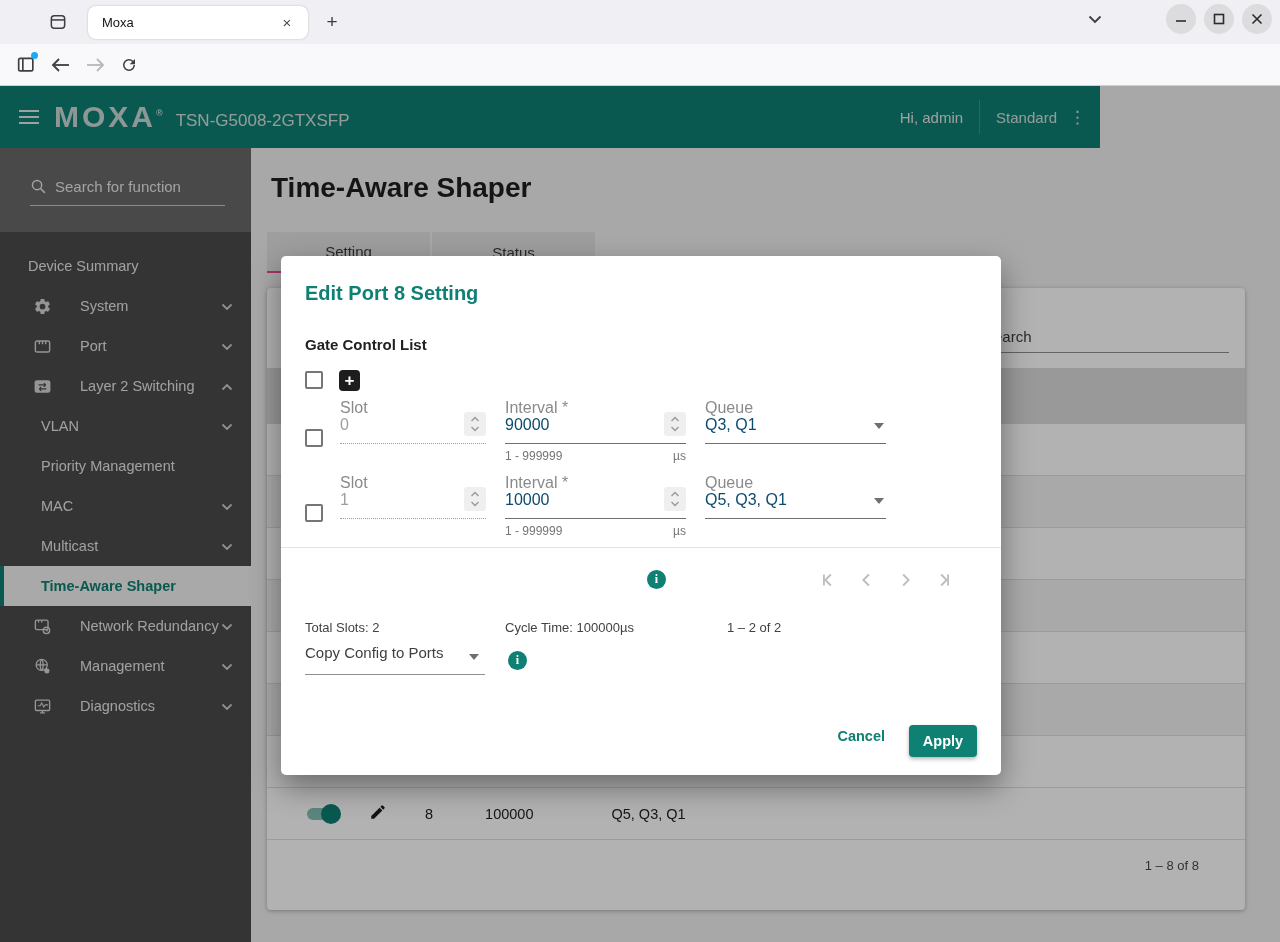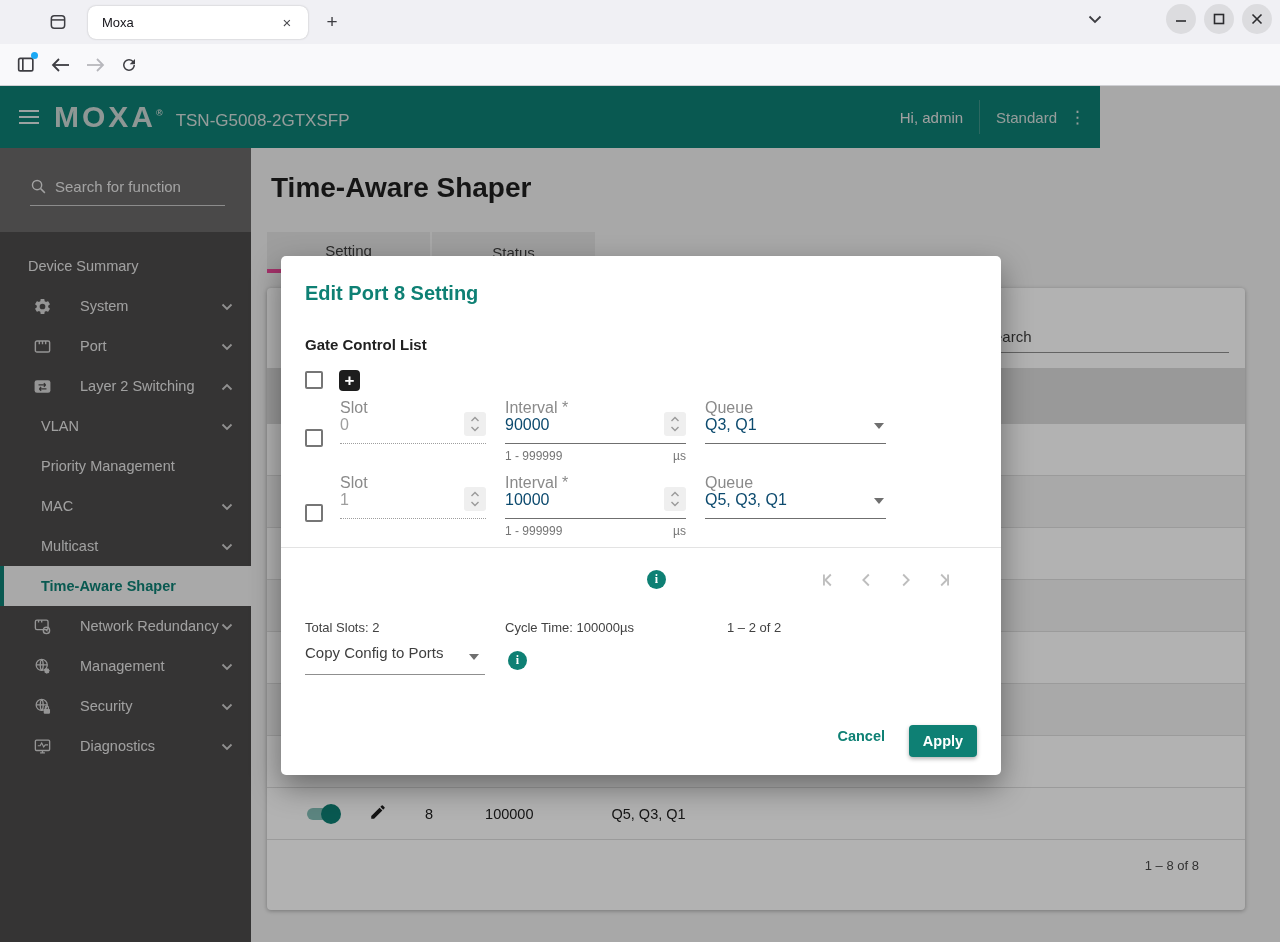--- a/index.html
+++ b/index.html
@@ -53,21 +53,21 @@
   .nav-item.sub { padding-left:41px; }
   .nav-item .chev { position:absolute; right:18px; color:#cfcfcf; }
   .nav-item.selected { background:#f2f2f2; color:#0e8074; font-weight:bold; }
   .nav-item.selected::before { content:""; position:absolute; left:0; top:0; width:4px; height:40px; background:#0e8074; }
 
   
   .content { position:absolute; left:251px; top:62px; right:0; bottom:0; background:#f1f1f1; }
   .page-title { position:absolute; left:20px; top:24px; font-size:28px; font-weight:bold; color:#1f1f1f; }
   .tabs { position:absolute; left:16px; top:84px; display:flex; gap:2px; }
   .tabbtn { width:163px; height:41px; background:#e2e2e2; display:flex; align-items:center; justify-content:center; font-size:15px; color:#3c3c3c; }
-  .tabbtn.active { border-bottom:4px solid #ec4899; }
+  .tabbtn.active { border-bottom:2px solid #ec4899; }
   .card { position:absolute; left:16px; top:140px; width:978px; height:622px; background:#fff; border-radius:4px; box-shadow:0 1px 4px rgba(0,0,0,.3); }
   .card-search-label { position:absolute; left:717px; top:40px; font-size:15px; color:#3c3c3c; }
   .card-search-line { position:absolute; left:700px; top:64px; width:262px; height:1px; background:#8f8f8f; }
   .thead { position:absolute; left:0; top:80px; width:978px; height:56px; background:#dcdcdc; }
   .trow { position:absolute; left:0; width:978px; height:52px; border-bottom:1px solid #dedede; }
   .trow.alt { background:#f3f3f3; }
   .row8 { display:flex; align-items:center; background:#fff; }
   .toggle { position:relative; width:36px; height:20px; margin-left:38px; }
   .toggle .track { position:absolute; left:2px; top:4px; width:32px; height:12px; border-radius:7px; background:#84bfb8; }
   .toggle .knob { position:absolute; right:0; top:0; width:20px; height:20px; border-radius:50%; background:#0e8074; }
@@ -325,34 +325,20 @@
                 <path d="M17.5 13.8v7.4M13.8 17.5h7.4M15 15l5 5M20 15l-5 5" stroke-width="1.3"></path>
               </svg>
             </span>
           <span>Management</span>
           <span class="chev"><svg width="12" height="8" viewBox="0 0 12 8" fill="none" stroke="currentColor" stroke-width="1.8">
                 <polyline points="1.5,1.5 6,6 10.5,1.5"></polyline>
               </svg></span>
         </div>
         <div class="nav-item hasicon">
           <span class="ic">
-              <svg width="19" height="19" viewBox="0 0 24 24" fill="none" stroke="currentColor" stroke-width="1.6">
-                <circle cx="11" cy="10" r="7"></circle>
-                <path d="M4 10h14M11 3c-2.5 2-2.5 12 0 14M11 3c2.5 2 2.5 12 0 14"></path>
-                <rect x="13.5" y="15" width="8" height="6" rx="1" fill="currentColor" stroke="none"></rect>
-                <path d="M15.5 15v-1.5a2 2 0 0 1 4 0V15"></path>
-              </svg>
-            </span>
-          <span>Security</span>
-          <span class="chev"><svg width="12" height="8" viewBox="0 0 12 8" fill="none" stroke="currentColor" stroke-width="1.8">
-                <polyline points="1.5,1.5 6,6 10.5,1.5"></polyline>
-              </svg></span>
-        </div>
-        <div class="nav-item hasicon">
-          <span class="ic">
               <svg width="19" height="19" viewBox="0 0 24 24" fill="none" stroke="currentColor" stroke-width="1.7">
                 <rect x="3" y="4" width="18" height="13" rx="1.5"></rect>
                 <path d="M6 11h3l2-3.5 2.5 5 2-2.5H19" stroke-width="1.4"></path>
                 <path d="M9 20h6M12 17v3"></path>
               </svg>
             </span>
           <span>Diagnostics</span>
           <span class="chev"><svg width="12" height="8" viewBox="0 0 12 8" fill="none" stroke="currentColor" stroke-width="1.8">
                 <polyline points="1.5,1.5 6,6 10.5,1.5"></polyline>
               </svg></span>

